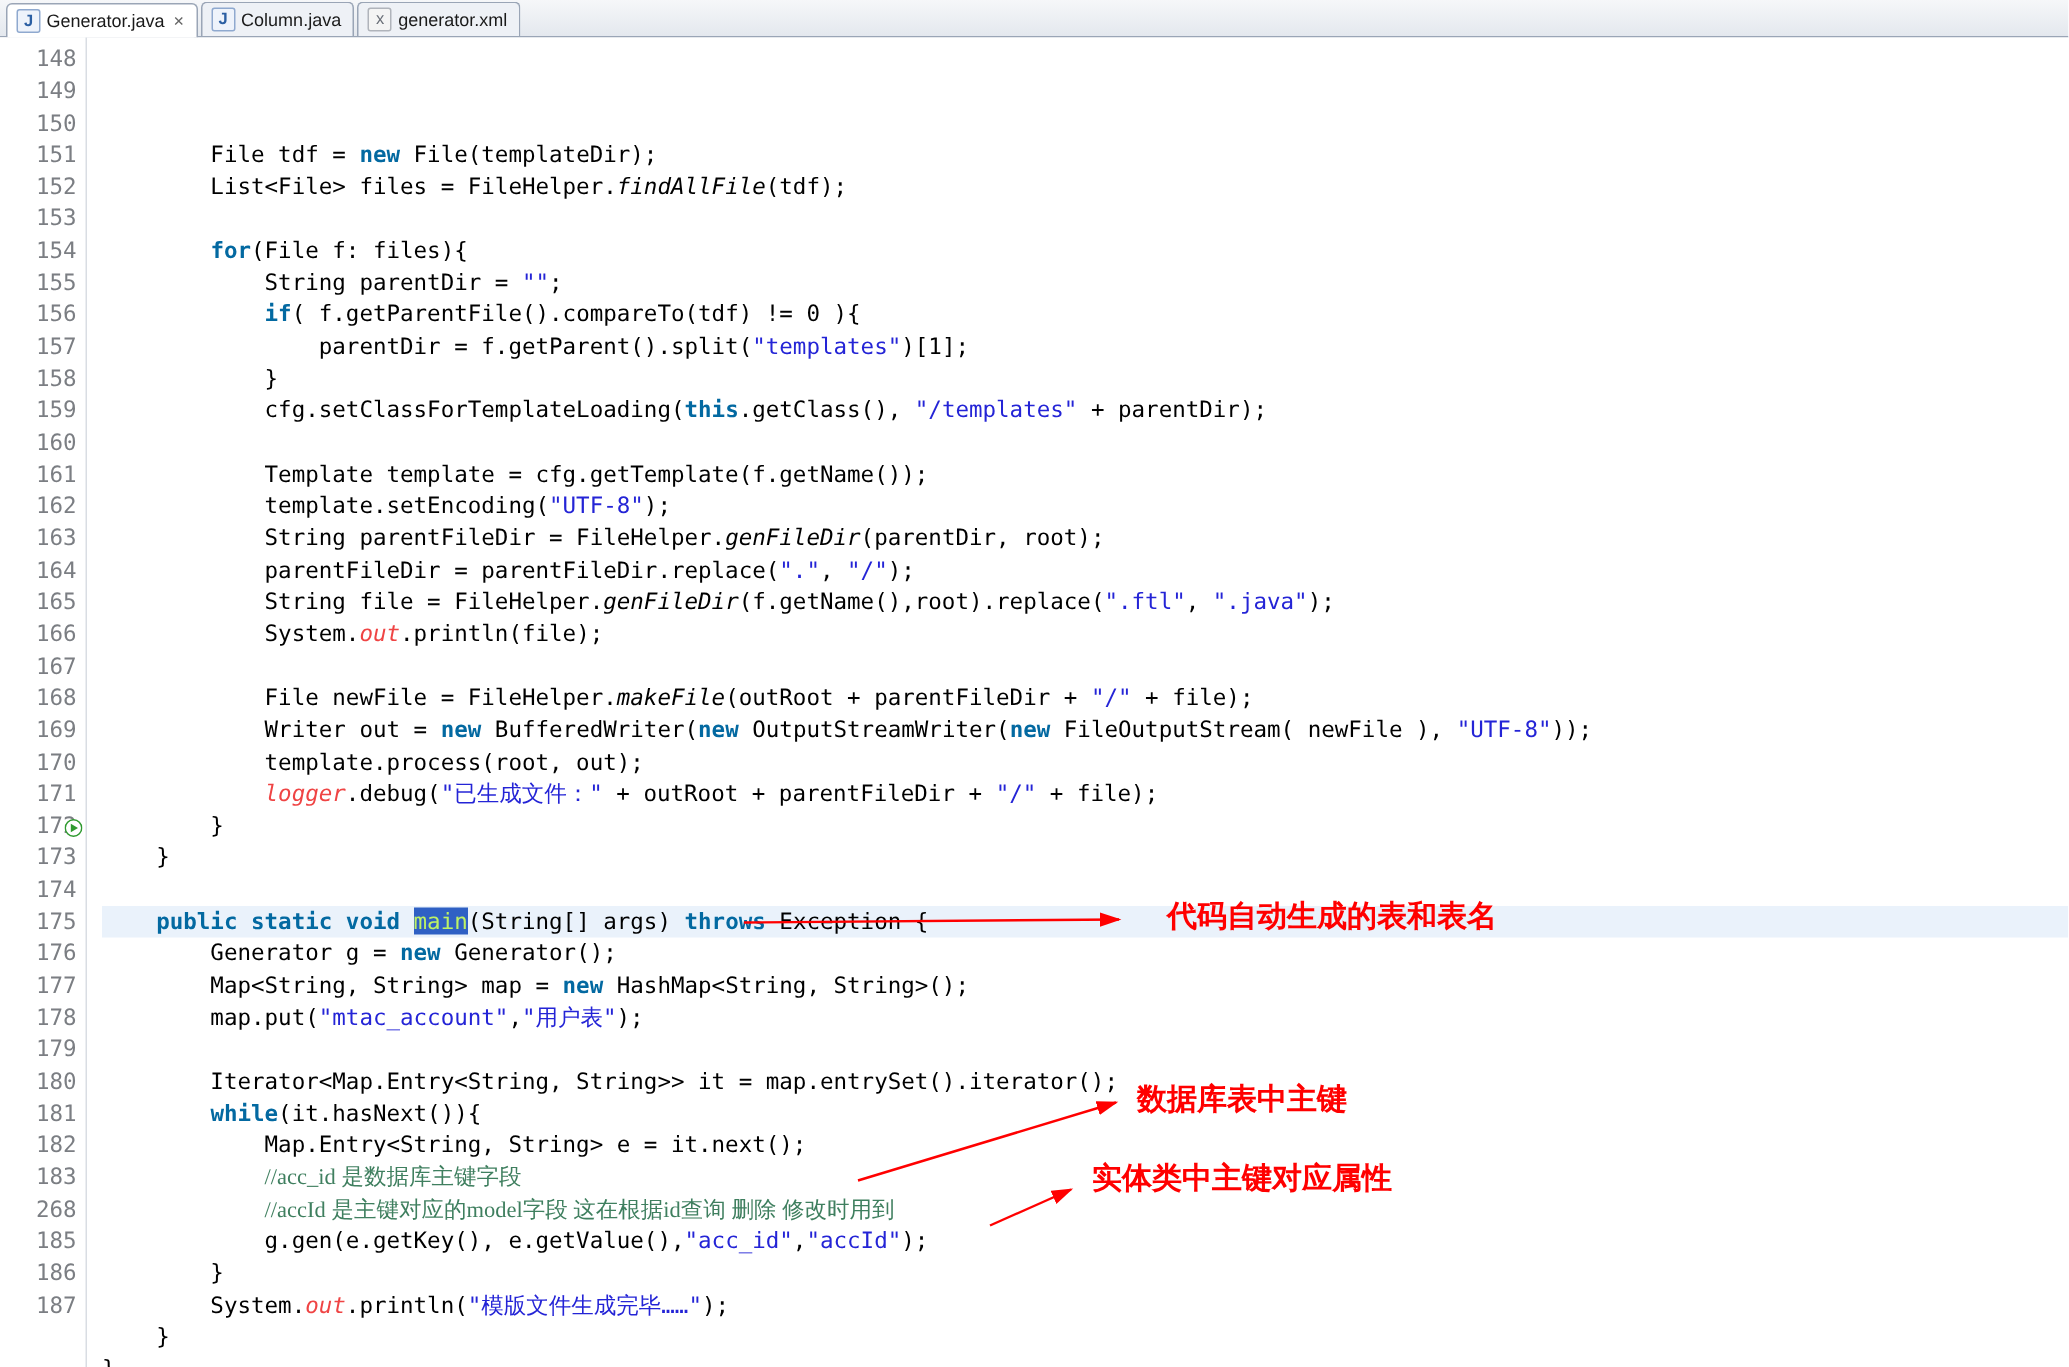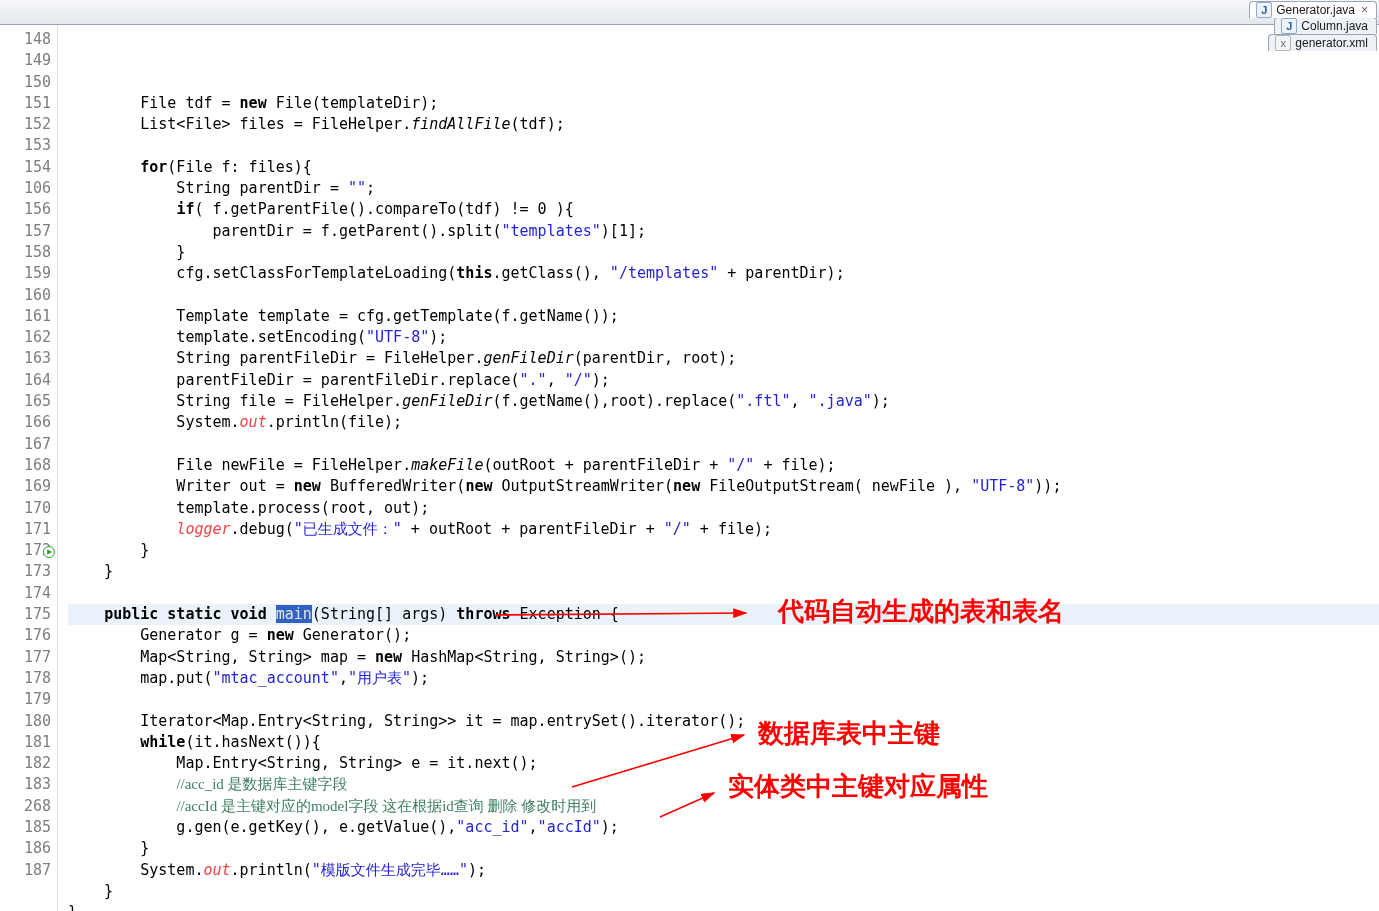--- a/index.html
+++ b/index.html
@@ -15,21 +15,20 @@
     height: 25px;
     width: 100%;
     background: linear-gradient(#f6f7f9, #e4e8ee);
     border-bottom: 1px solid #9aa5b6;
     display: flex;
     align-items: flex-end;
     padding-left: 4px;
     box-sizing: border-box;
     font-family: "Segoe UI", Tahoma, sans-serif;
     font-size: 12px;
-    flex-direction: column;
   }
   .tab {
     height: 22px;
     display: flex;
     align-items: center;
     padding: 0 8px 0 6px;
     margin-right: 2px;
     border: 1px solid #9aa5b6;
     border-bottom: none;
     border-radius: 4px 4px 0 0;
@@ -108,34 +107,34 @@
     padding: 4px 0 4px 10px;
     line-height: 21.3px;
     white-space: pre;
     overflow: hidden;
     position: relative;
   }
   .codeline { height: 21.3px; }
   .codeline.hl { background: #eaf2fb; }
 
   
-  .kw    { color: #000000; font-weight: bold; }
+  .kw    { color: #0369a1; font-weight: bold; }
   .str   { color: #2424d6; }
   .cmt   { color: #3f7f5f; font-family: Liberation Serif, serif; }  
   .fldI  { color: #ef4444; font-style: italic; }
   .callI { font-style: italic; }
-  .sel   { background: #2f60c4; color: #e5e5e5; }
+  .sel   { background: #2f60c4; color: #bef264; }
 
   
   .anno {
     position: absolute;
     color: #ff0000;
     font-family: "Microsoft YaHei", "SimHei", sans-serif;
     font-weight: bold;
-    font-size: 26px;
+    font-size: 20px;
     white-space: nowrap;
     pointer-events: none;
   }
   
   .arrows {
     position: absolute;
     left: 0; top: 0;
     pointer-events: none;
   }
 </style>
@@ -160,21 +159,21 @@
 
 <div class="editor">
   <div class="gutter" id="gutter">
       <div class="ln">148</div>
       <div class="ln">149</div>
       <div class="ln">150</div>
       <div class="ln">151</div>
       <div class="ln">152</div>
       <div class="ln">153</div>
       <div class="ln">154</div>
-      <div class="ln">106</div>
+      <div class="ln">155</div>
       <div class="ln">156</div>
       <div class="ln">157</div>
       <div class="ln">158</div>
       <div class="ln">159</div>
       <div class="ln">160</div>
       <div class="ln">161</div>
       <div class="ln">162</div>
       <div class="ln">163</div>
       <div class="ln">164</div>
       <div class="ln">165</div>

